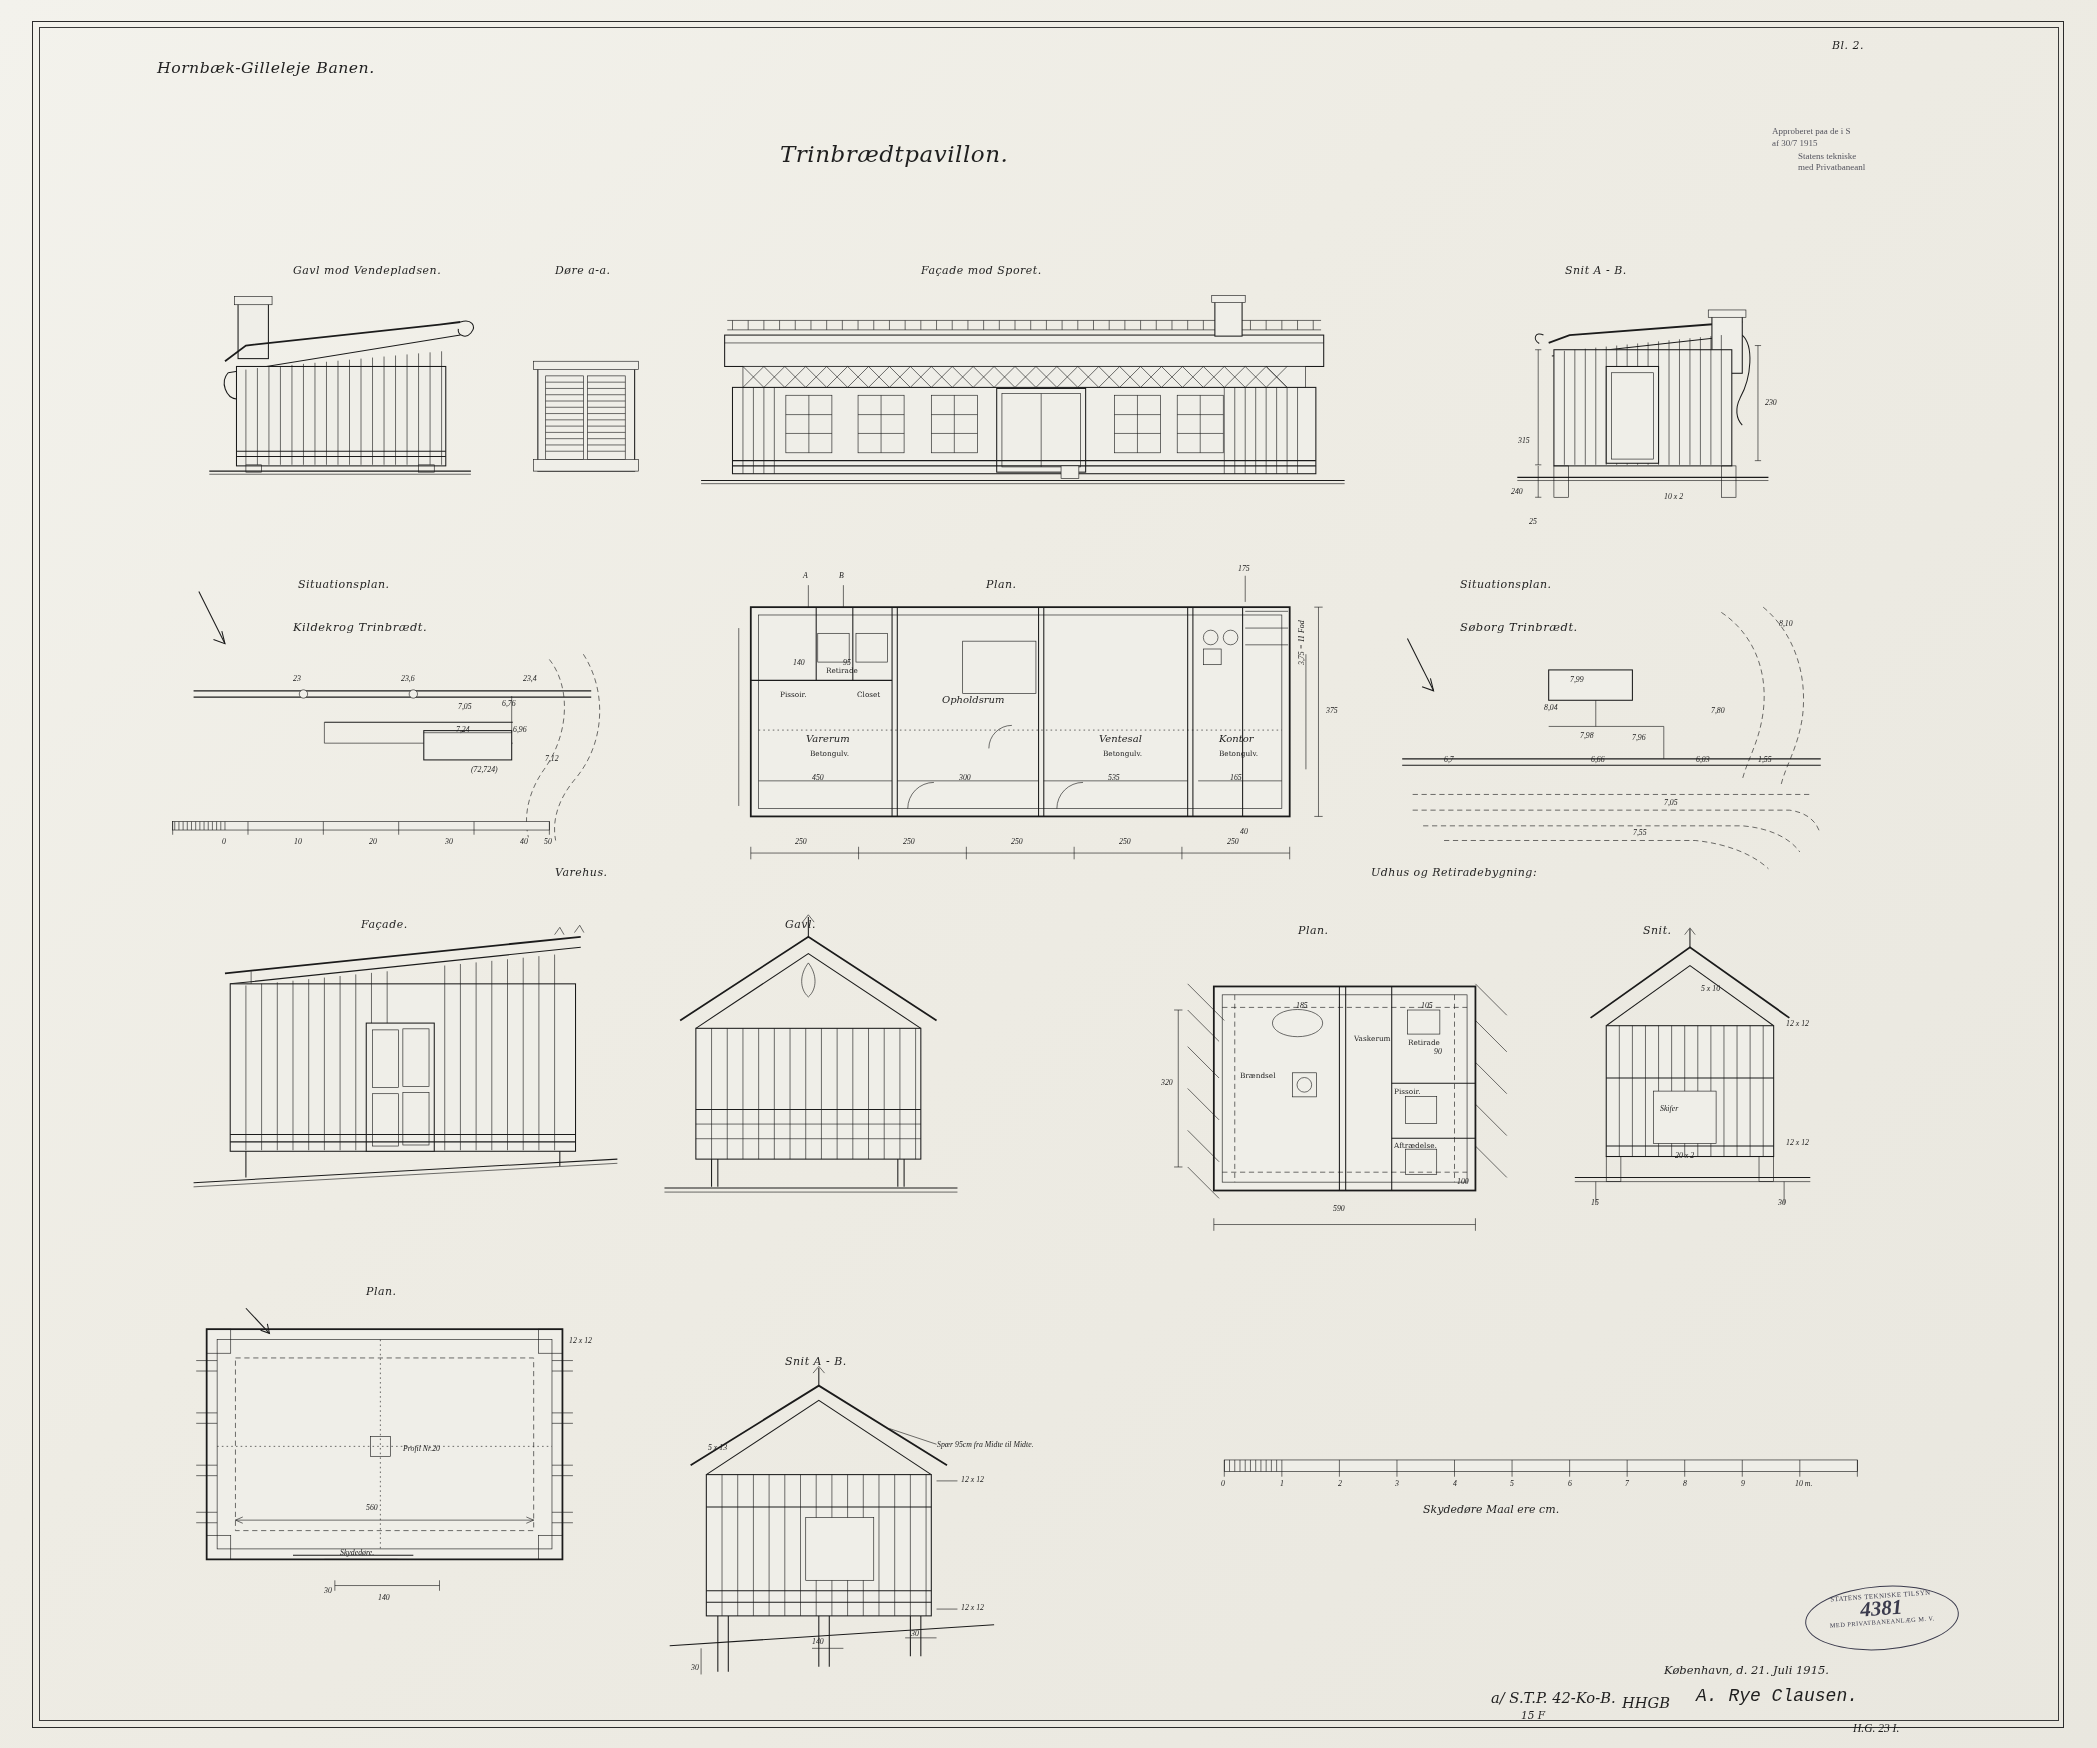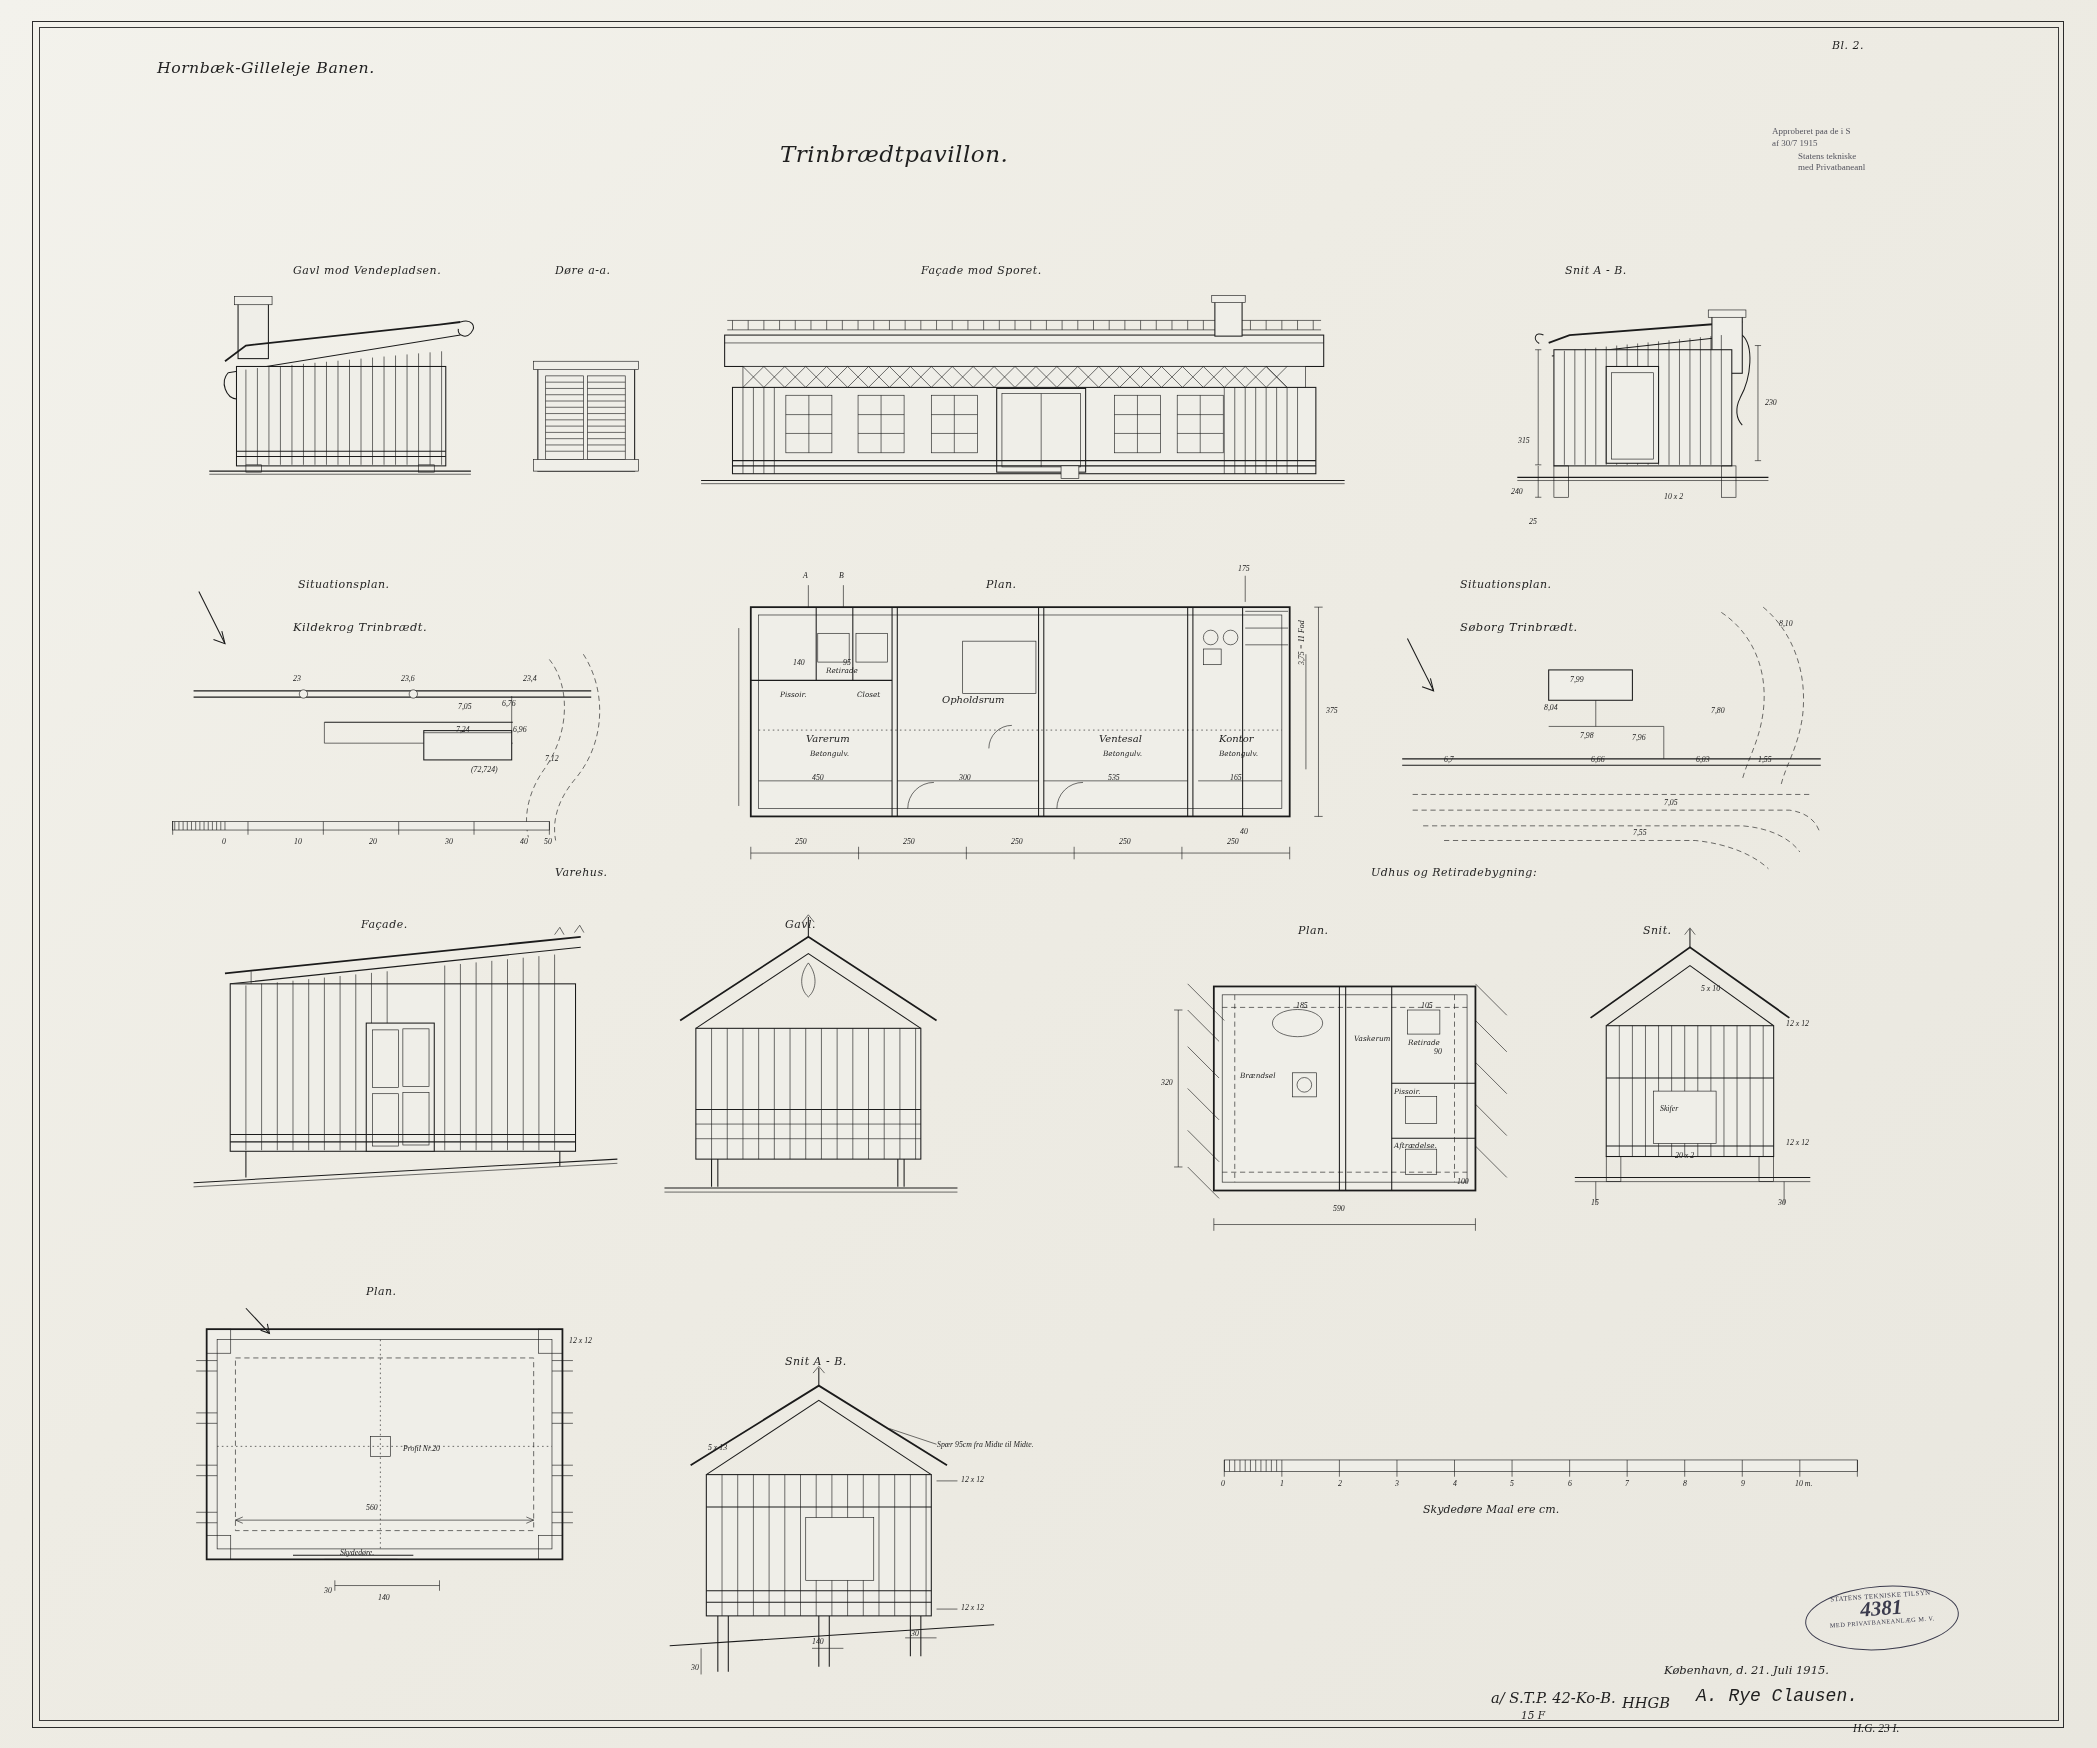--- a/index.html
+++ b/index.html
@@ -27,21 +27,21 @@
   .script{
     font-family:"DejaVu Serif", serif;
     font-style:italic;
     color:#1d1d1d;
     letter-spacing:0.5px;
     white-space:nowrap;
   }
   .lbl{position:absolute;color:#1f1f1f;white-space:nowrap;}
   .dim{font-family:"Liberation Serif",serif;font-size:7.8px;font-style:italic;color:#222;}
   .room{font-family:"DejaVu Serif",serif;font-style:italic;font-size:10px;color:#1c1c1c;white-space:nowrap;}
-  .roomsub{font-family:"DejaVu Serif",serif;font-style:italic;font-size:7.3px;color:#1c1c1c;white-space:nowrap;}
+  .roomsub{font-family:"DejaVu Serif",serif;font-size:7.3px;color:#1c1c1c;white-space:nowrap;}
   svg{position:absolute;left:0;top:0;overflow:visible;}
   .ln{stroke:#1b1b1b;fill:none;}
   .thin{stroke-width:1.2;}
   .med{stroke-width:2;}
   .thick{stroke-width:3.4;}
   .dash{stroke-dasharray:10 7;stroke-width:1.2;}
   .dot{stroke-dasharray:3 6;stroke-width:1.2;}
   .fillw{fill:#efeee8;}
   .titlebig{font-size:23px;}
   .titlemed{font-size:15.7px;}

